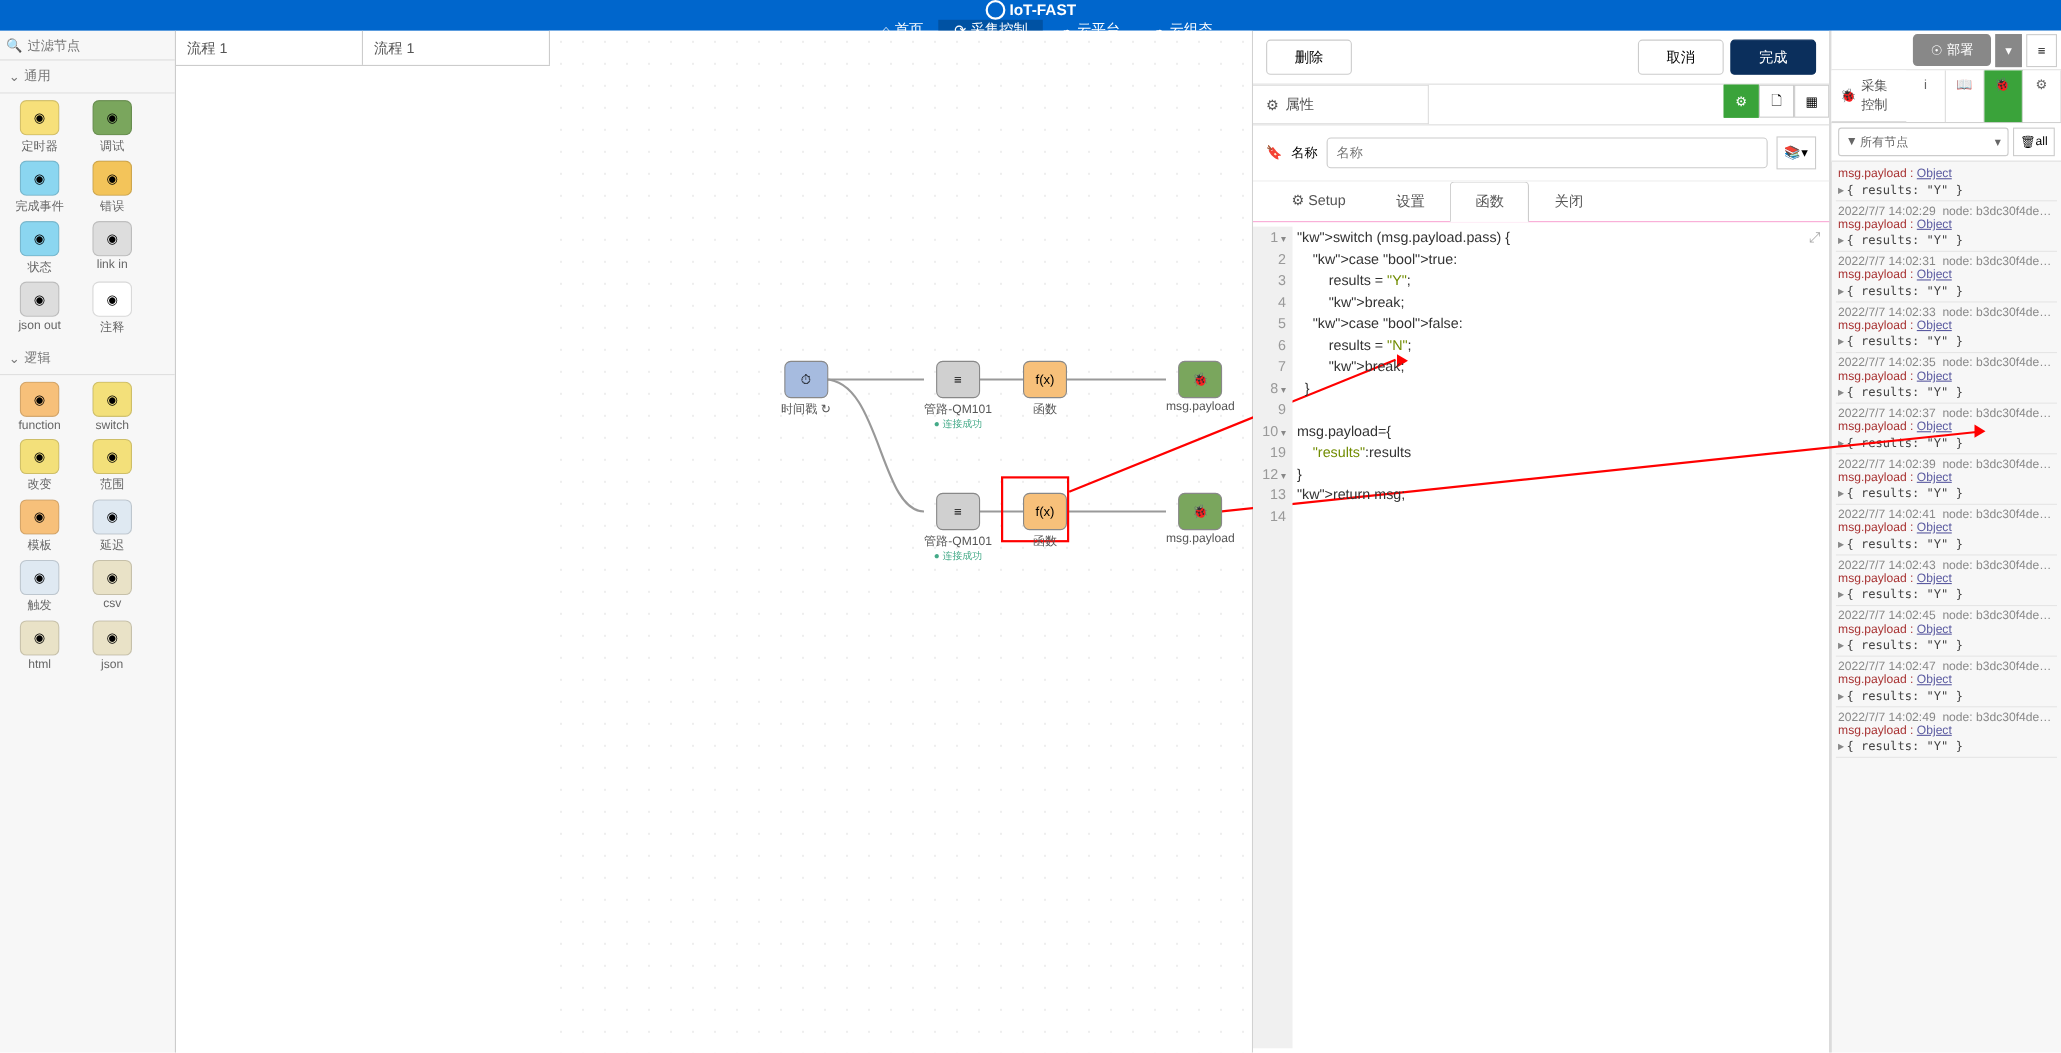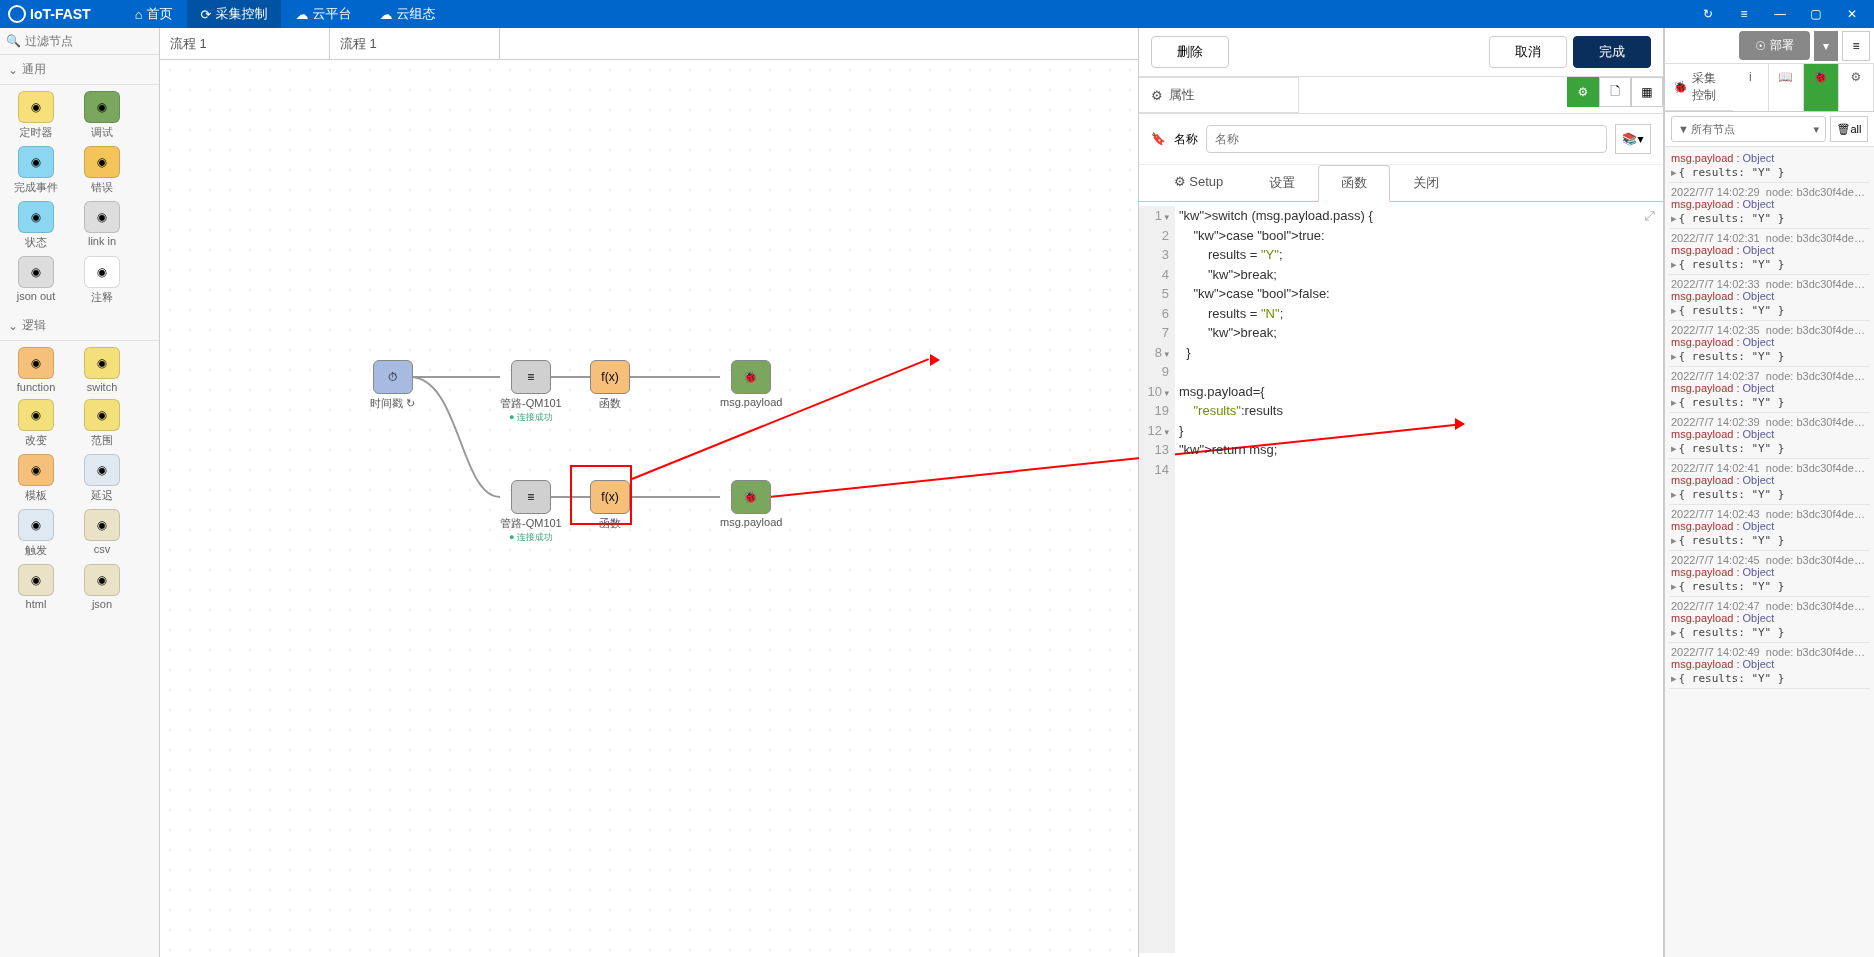--- a/index.html
+++ b/index.html
@@ -1,19 +1,19 @@
 <!DOCTYPE html>
 <html><head>
 <meta charset="utf-8">
 <style>
 * { margin: 0; padding: 0; box-sizing: border-box; font-family: "Segoe UI", Arial, sans-serif; }
 body { background: #fff; width: 1874px; height: 957px; overflow: hidden; font-size: 12px; }
 
 
-.topbar { height: 28px; background: #0066cc; color: #fff; display: flex; align-items: center; padding: 0 8px; }
+.topbar { height: 28px; background: #0066cc; color: #fff; display: flex; align-items: center; padding: 0 8px; flex-direction: column; }
 .logo { font-weight: bold; font-size: 14px; display: flex; align-items: center; gap: 4px; }
 .logo-icon { width: 18px; height: 18px; border: 2px solid #fff; border-radius: 50%; position: relative; }
 .topnav { display: flex; margin-left: 30px; height: 100%; }
 .topnav-item { padding: 0 14px; display: flex; align-items: center; gap: 4px; cursor: pointer; font-size: 13px; }
 .topnav-item.active { background: #0052a3; }
 .top-right { margin-left: auto; display: flex; align-items: center; gap: 8px; }
 .win-btn { width: 28px; height: 28px; display: flex; align-items: center; justify-content: center; cursor: pointer; }
 
 
 .main { display: flex; height: calc(100% - 28px); }
@@ -22,21 +22,21 @@
 .palette { width: 160px; background: #f7f7f7; border-right: 1px solid #ccc; overflow: hidden; }
 .palette-search { display: flex; align-items: center; padding: 6px; border-bottom: 1px solid #ddd; gap: 4px; color: #888;}
 .palette-search input { border: none; background: transparent; outline: none; width: 100%; font-size: 12px;}
 .palette-cat { padding: 6px 8px; color: #777; border-bottom: 1px solid #e0e0e0; cursor: pointer; display:flex; align-items:center; gap:4px;}
 .palette-nodes { display: flex; flex-wrap: wrap; padding: 6px; gap: 6px; }
 .pnode { width: 60px; display: flex; flex-direction: column; align-items: center; gap: 2px; }
 .pnode-box { width: 36px; height: 32px; border-radius: 6px; display:flex; align-items:center; justify-content:center; border:1px solid rgba(0,0,0,0.15); }
 .pnode-label { font-size: 11px; color: #666; }
 
 
-.workspace { flex: 1; display: flex; flex-direction: column; border-right: 1px solid #ccc; position: relative; background:#fff; }
+.workspace { flex: 1; display: flex; flex-direction: row; border-right: 1px solid #ccc; position: relative; background:#fff; }
 .ws-tabs { height: 32px; display: flex; border-bottom: 1px solid #ccc; }
 .ws-tab { width: 170px; border-right: 1px solid #ccc; display: flex; align-items: center; padding: 0 10px; color: #555; font-size: 13px; cursor:pointer;}
 .canvas { flex: 1; position: relative; background: #fff; background-image: radial-gradient(#eee 1px, transparent 1px); background-size: 20px 20px; }
 .cnode { position: absolute; display: flex; flex-direction: column; align-items: center; }
 .cnode-box { width: 40px; height: 34px; border-radius: 6px; border: 1px solid #888; display:flex; align-items:center; justify-content:center; background:#fff;}
 .cnode-label { font-size: 11px; color: #555; margin-top: 2px;}
 .cnode-sub { font-size: 9px; color: #4a8; }
 .red-box { position:absolute; border:2px solid red; }
 .arrow-line { position:absolute; background:red; height:2px; transform-origin:left center; }
 .arrow-head { position:absolute; width:0; height:0; border-left:10px solid red; border-top:6px solid transparent; border-bottom:6px solid transparent; }
@@ -71,21 +71,21 @@
 .dbg-tab { flex:1; padding:6px 4px; text-align:center; font-size:12px; color:#666; cursor:pointer; border-right:1px solid #ddd;}
 .dbg-tab.active { background:#3aa33a; color:#fff;}
 .dbg-title { padding:6px 8px; font-size:12px; color:#555; background:#fff; border-bottom:1px solid #ddd; display:flex; align-items:center; gap:4px;}
 .dbg-filter { display:flex; padding:4px 6px; gap:4px; border-bottom:1px solid #ddd; background:#fff;}
 .dbg-filter-sel { flex:1; border:1px solid #ccc; padding:3px 6px; border-radius:3px; font-size:11px; color:#666; display:flex; align-items:center; gap:2px;}
 .dbg-list { flex:1; overflow-y:auto; padding:2px 4px;}
 .dbg-msg { border-bottom:1px solid #e5e5e5; padding:3px 2px; font-size:11px;}
 .dbg-meta { color:#888; white-space:nowrap; overflow:hidden; text-overflow:ellipsis;}
 .dbg-meta .node { color:#888;}
 .dbg-pay { color:#a83232;}
-.dbg-obj { color:#5a5aa0;}
+.dbg-obj { color:#5a5aa0;text-decoration:underline;}
 .dbg-res { color:#444; margin-top:2px; font-family:monospace;}
 .dbg-res .caret { color:#888; margin-right:2px;}
 
 svg.wire { position:absolute; top:0; left:0; width:100%; height:100%; pointer-events:none; }
 svg.wire path { stroke:#999; stroke-width:2; fill:none; }
 </style>
 </head>
 <body>
 
 <div class="topbar">

